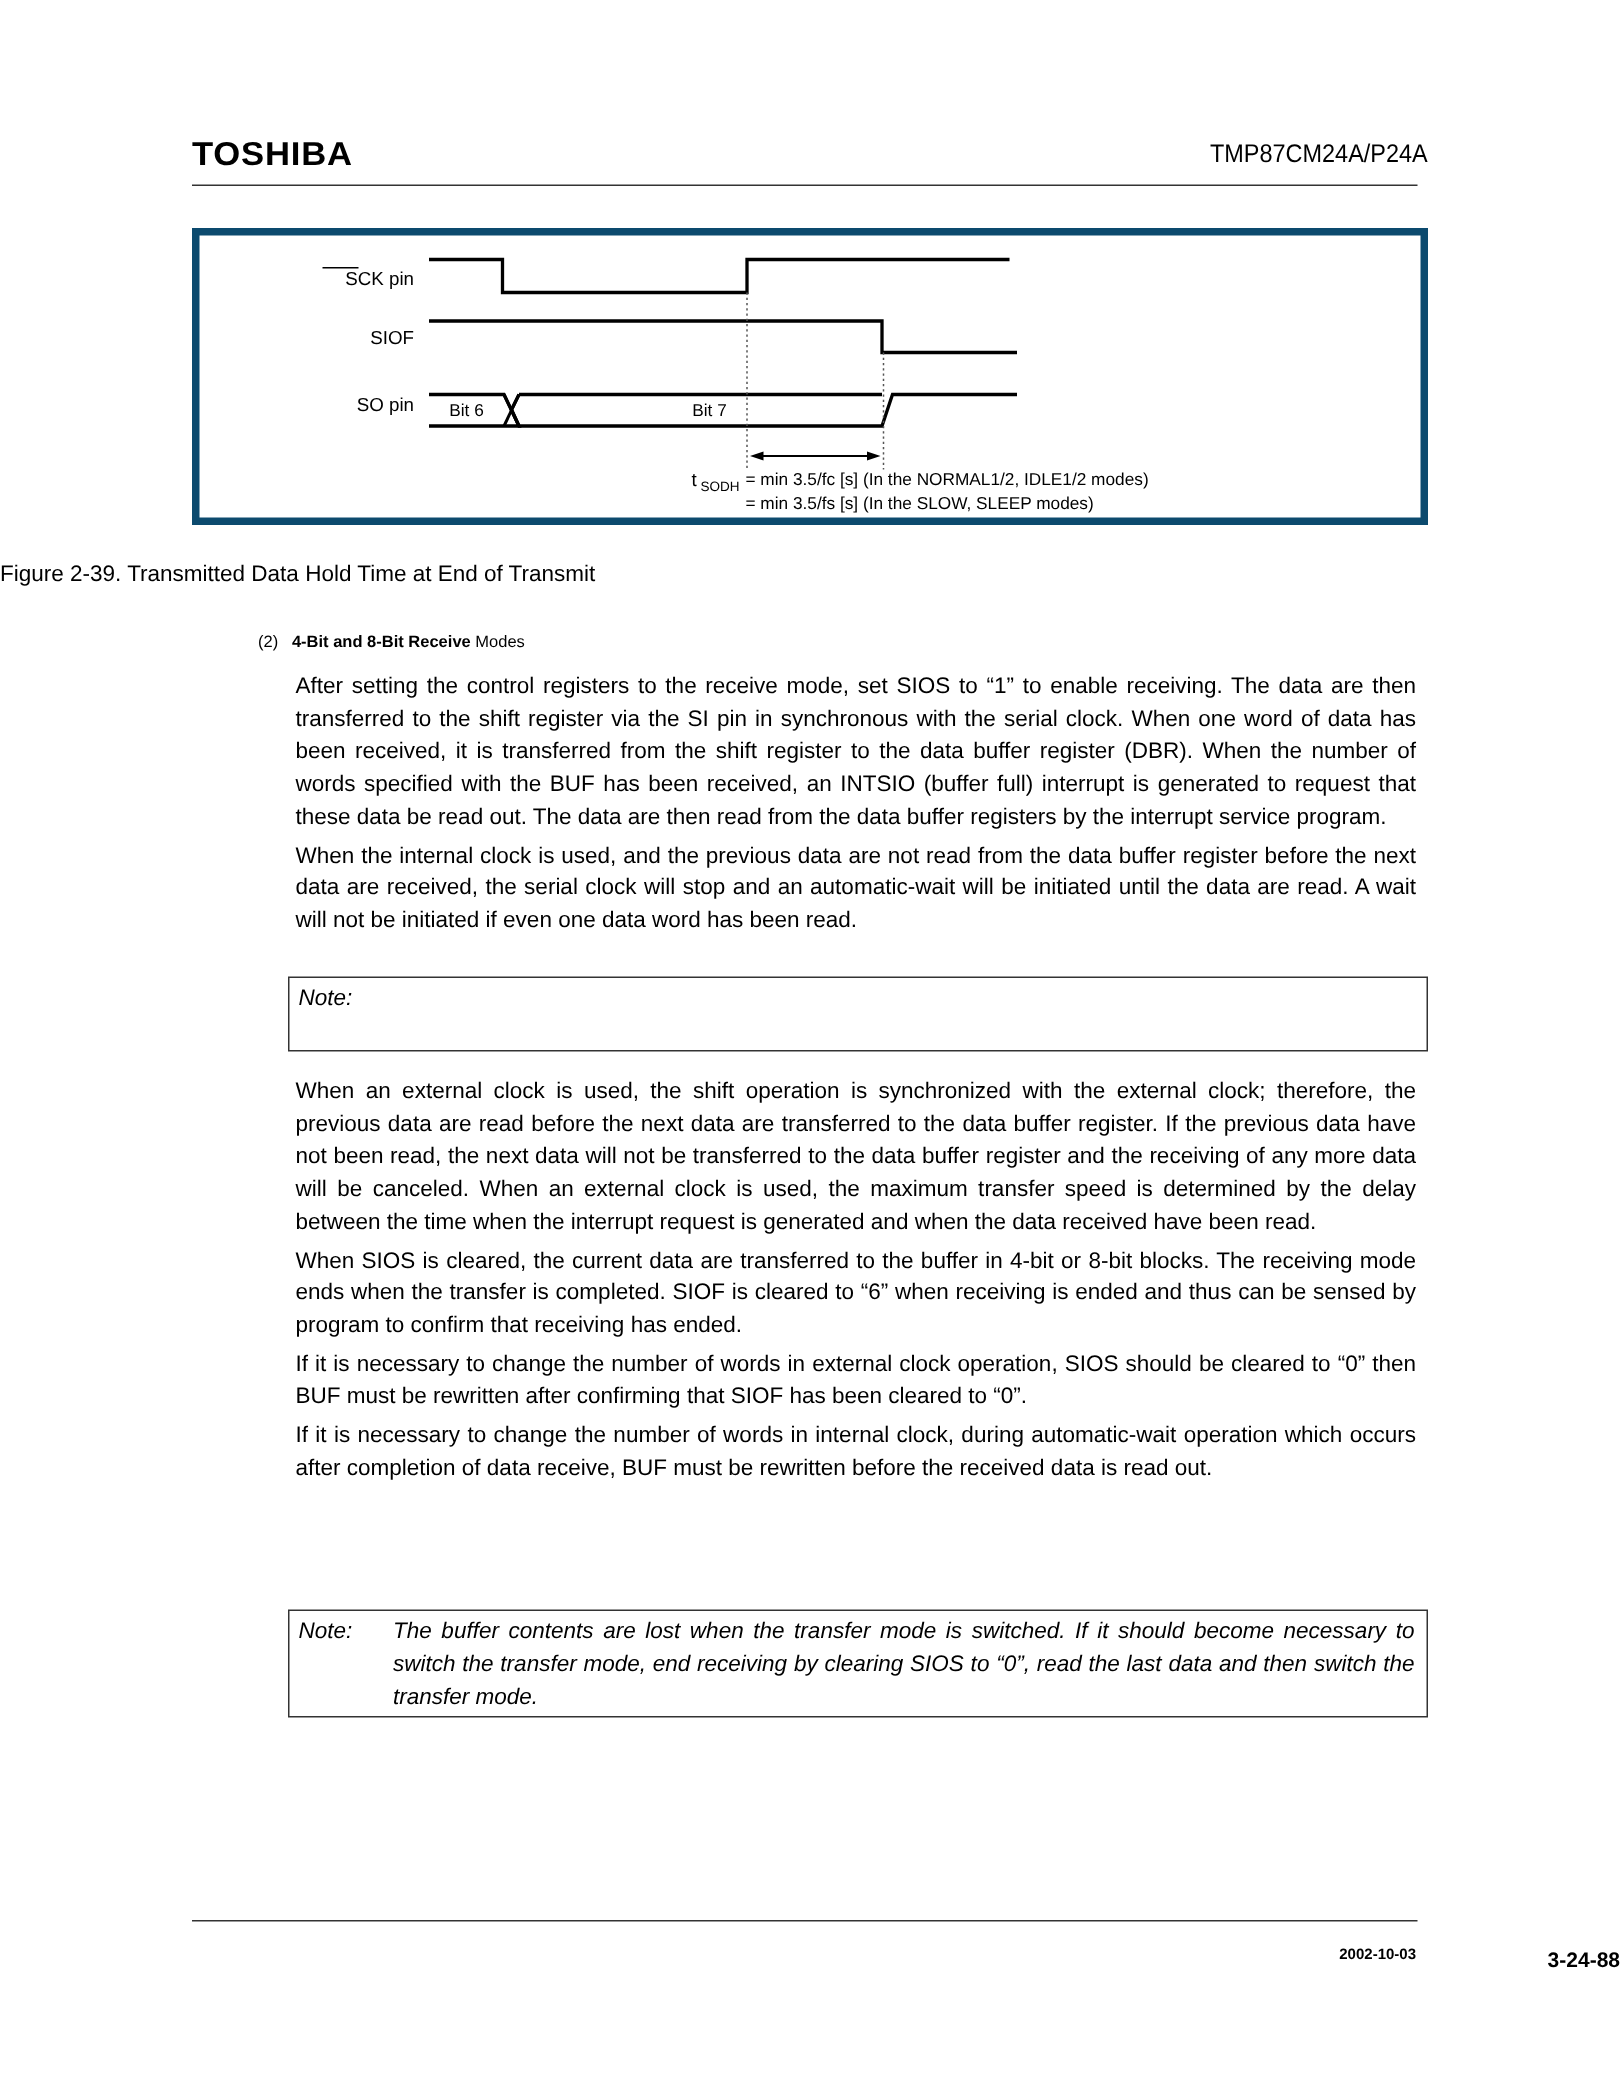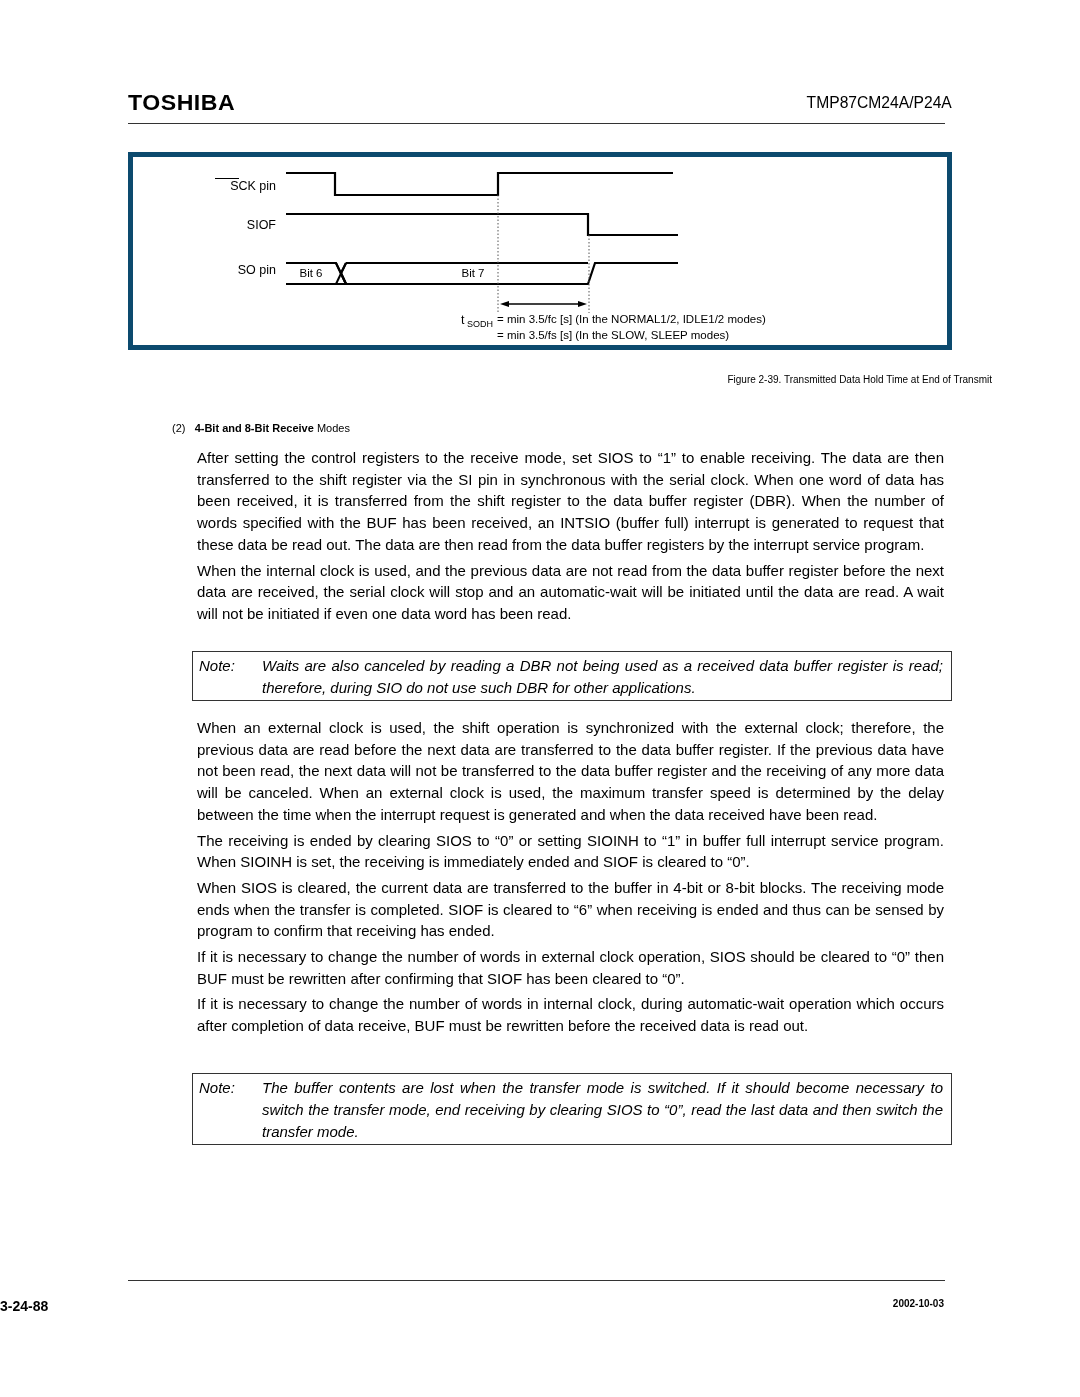--- a/index.html
+++ b/index.html
@@ -2,29 +2,29 @@
 <html><head>
 <meta charset="utf-8">
 <style>
   html, body { margin: 0; padding: 0; background: #ffffff; }
   body { width: 1080px; height: 1397px; position: relative; font-family: "Liberation Sans", sans-serif; color: #000; overflow: hidden; }
   .abs { position: absolute; }
   .brand { left: 128px; top: 90px; font-size: 22px; font-weight: bold; letter-spacing: 0.5px; font-family: "Liberation Sans", sans-serif; transform: scaleX(1.05); transform-origin: left; }
   .partno { right: 128px; top: 93px; font-size: 17px; font-family: "Liberation Sans", sans-serif; transform: scaleX(0.92); transform-origin: right; }
   .hrule { left: 128px; width: 817px; height: 1px; background: #333; }
   .figbox { left: 128px; top: 152px; width: 824px; height: 198px; border: 5px solid #0c4a6e; box-sizing: border-box; }
-  .caption { left: 0; width: 992px; top: 374px; text-align: right; font-size: 10px; }
+  .caption { left: 0; width: 992px; top: 374px; text-align: left; font-size: 15px; }
   .heading { left: 172px; top: 422px; font-size: 11px; }
   .heading b { font-weight: bold; }
   .para { left: 193px; width: 755px; font-size: 15px; line-height: 21.7px; text-align: justify; }
   .para p { margin: 4px; }
   .note { left: 192px; width: 760px; border: 1px solid #333; box-sizing: border-box; font-size: 15px; line-height: 22px; font-style: italic; padding: 3px 8px 2px 6px; display: flex; }
   .note .nlabel { width: 63px; flex: none; }
   .note .ntext { flex: 1; text-align: justify; }
-  .footer-page { left: 0; width: 1080px; top: 1298px; text-align: left; font-size: 14px; font-weight: bold; }
+  .footer-page { left: 0; width: 1080px; top: 1298px; text-align: right; font-size: 14px; font-weight: bold; }
   .footer-date { right: 136px; top: 1298px; font-size: 10px; font-weight: bold; }
   svg text { font-family: "Liberation Sans", sans-serif; }
 </style>
 </head>
 <body>
 
 <div class="abs brand">TOSHIBA</div>
 <div class="abs partno">TMP87CM24A/P24A</div>
 <div class="abs hrule" style="top:123px;"></div>
 
@@ -70,26 +70,24 @@
   <b>4-Bit and 8-Bit Receive</b><span> Modes</span>
 </div>
 
 <div class="abs para" style="top:443px;">
   <p>After setting the control registers to the receive mode, set SIOS to “1” to enable receiving.  The data are then transferred to the shift register via the SI pin in synchronous with the serial clock.  When one word of data has been received, it is transferred from the shift register to the data buffer register (DBR).  When the number of words specified with the BUF has been received, an INTSIO (buffer full) interrupt is generated to request that these data be read out.  The data are then read from the data buffer registers by the interrupt service program.</p>
   <p>When the internal clock is used, and the previous data are not read from the data buffer register before the next data are received, the serial clock will stop and an automatic-wait will be initiated until the data are read.  A wait will not be initiated if even one data word has been read.</p>
 </div>
 
 <div class="abs note" style="top:651px; height:50px;">
   <span class="nlabel">Note:</span>
-  <span class="ntext">Waits are also canceled by reading a DBR not being used as a received data buffer register is read; therefore, during SIO do not use such DBR for other applications.</span>
 </div>
 
 <div class="abs para" style="top:713px;">
   <p>When an external clock is used, the shift operation is synchronized with the external clock; therefore, the previous data are read before the next data are transferred to the data buffer register.  If the previous data have not been read, the next data will not be transferred to the data buffer register and the receiving of any more data will be canceled.  When an external clock is used, the maximum transfer speed is determined by the delay between the time when the interrupt request is generated and when the data received have been read.</p>
-  <p>The receiving is ended by clearing SIOS to “0” or setting SIOINH to “1” in buffer full interrupt service program.  When SIOINH is set, the receiving is immediately ended and SIOF is cleared to “0”.</p>
   <p>When SIOS is cleared, the current data are transferred to the buffer in 4-bit or 8-bit blocks.  The receiving mode ends when the transfer is completed.  SIOF is cleared to “6” when receiving is ended and thus can be sensed by program to confirm that receiving has ended.</p>
   <p>If it is necessary to change the number of words in external clock operation, SIOS should be cleared to “0” then BUF must be rewritten after confirming that SIOF has been cleared to “0”.</p>
   <p>If it is necessary to change the number of words in internal clock, during automatic-wait operation which occurs after completion of data receive, BUF must be rewritten before the received data is read out.</p>
 </div>
 
 <div class="abs note" style="top:1073px; height:72px;">
   <span class="nlabel">Note:</span>
   <span class="ntext">The buffer contents are lost when the transfer mode is switched.  If it should become necessary to switch the transfer mode, end receiving by clearing SIOS to “0”, read the last data and then switch the transfer mode.</span>
 </div>
 

